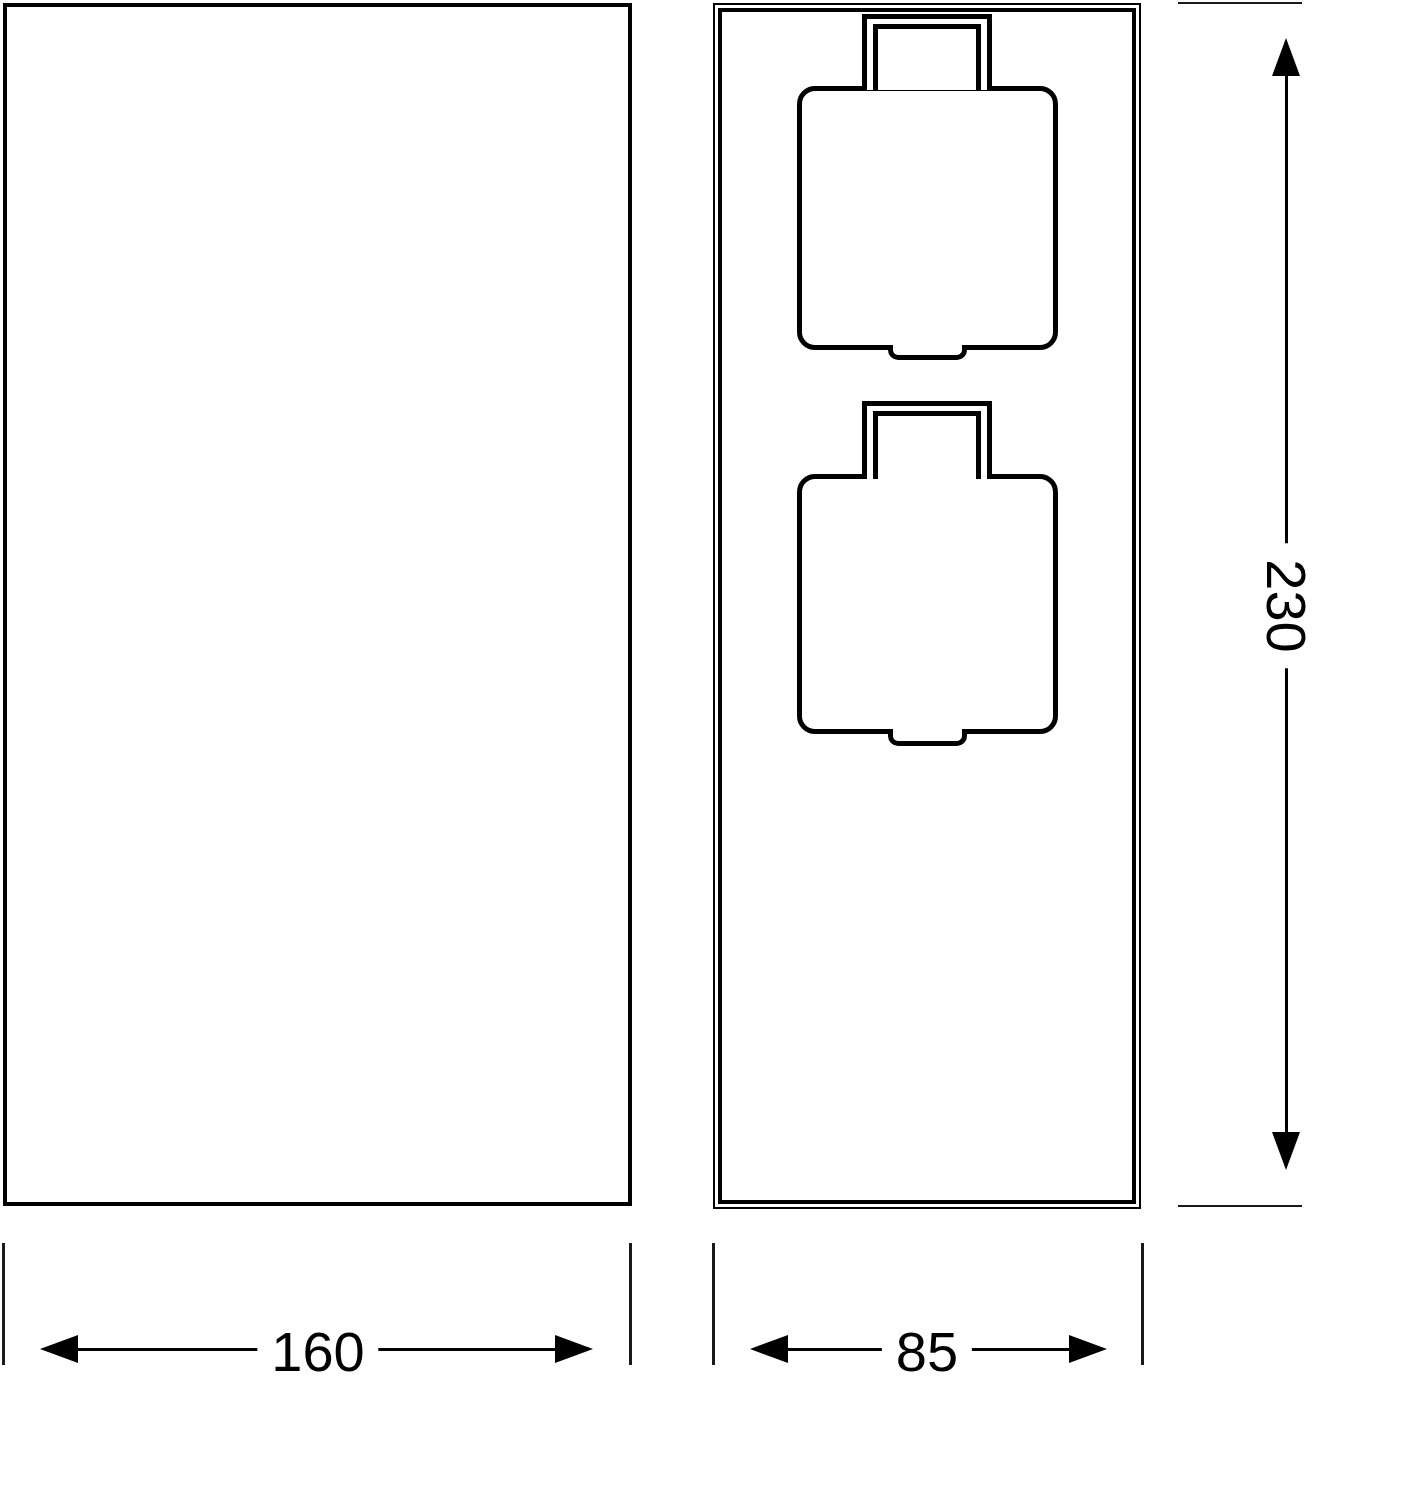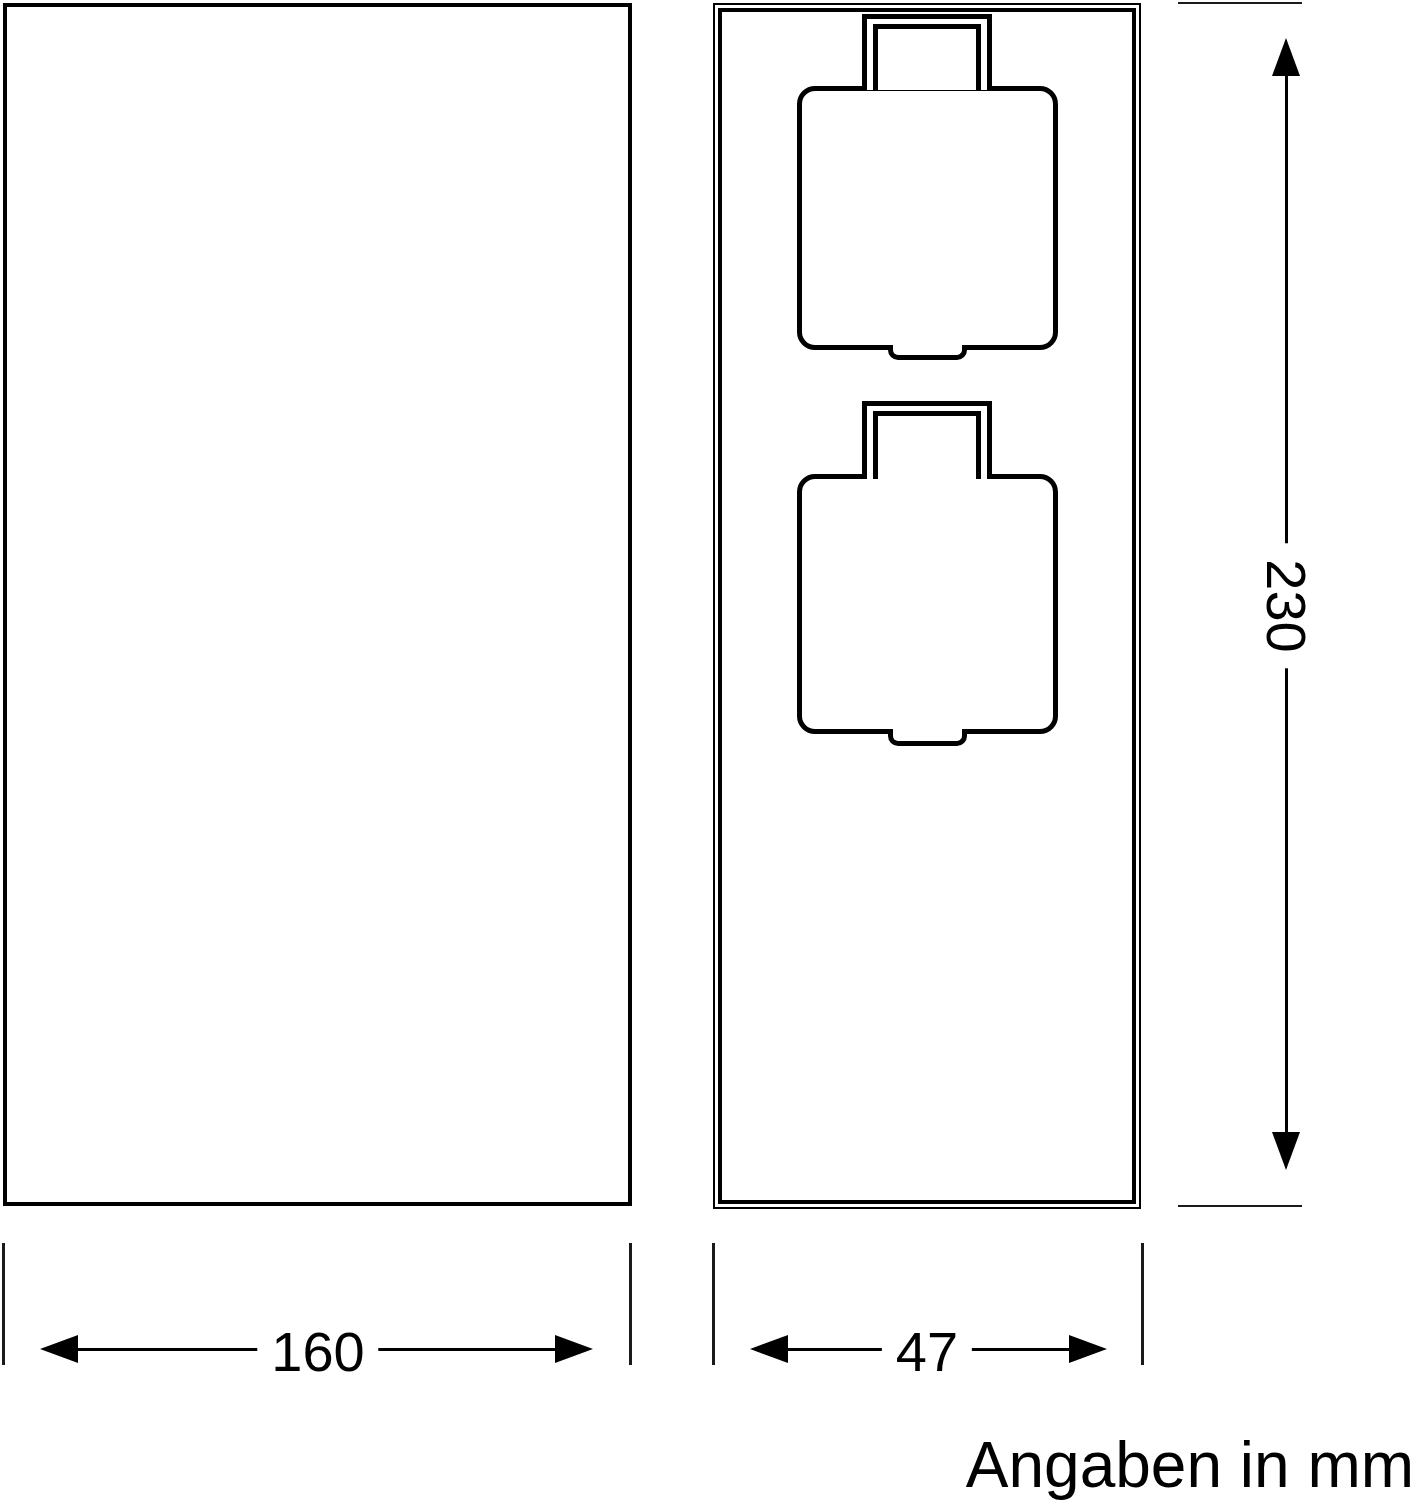--- a/index.html
+++ b/index.html
@@ -88,17 +88,16 @@
   <div class="abs dim-line" style="left:62px; top:1348px; width:510px; height:3px;"></div>
   <div class="abs arrow arrow-left" style="left:40px;  top:1335px;"></div>
   <div class="abs arrow arrow-right" style="left:555px; top:1335px;"></div>
   <div class="dim-label dim-label-h" style="left:318px; top:1352px;">160</div>
 
   <div class="abs ext-line ext-v" style="left:712px;  top:1243px; height:122px;"></div>
   <div class="abs ext-line ext-v" style="left:1141px; top:1243px; height:122px;"></div>
   <div class="abs dim-line" style="left:772px; top:1348px; width:315px; height:3px;"></div>
   <div class="abs arrow arrow-left" style="left:750px;  top:1335px;"></div>
   <div class="abs arrow arrow-right" style="left:1069px; top:1335px;"></div>
-  <div class="dim-label dim-label-h" style="left:927px; top:1352px;">47</div>
+  <div class="dim-label dim-label-h" style="left:927px; top:1352px;">85</div>
 
-  <div class="caption">Angaben in mm</div>
 
 </div>
 
 </body></html>

